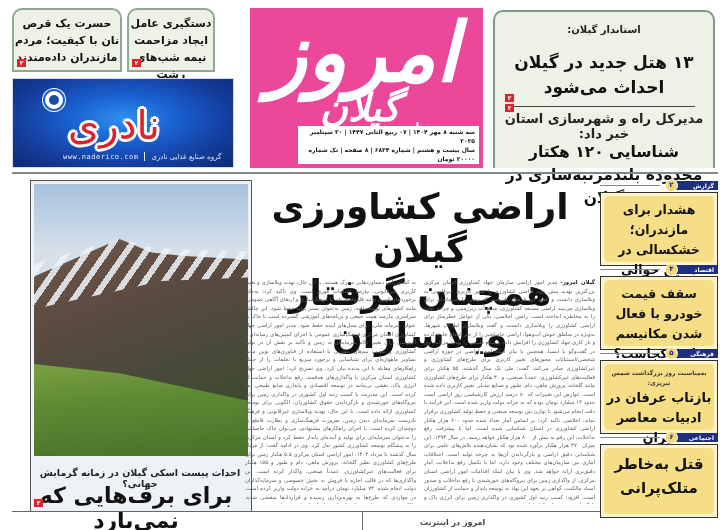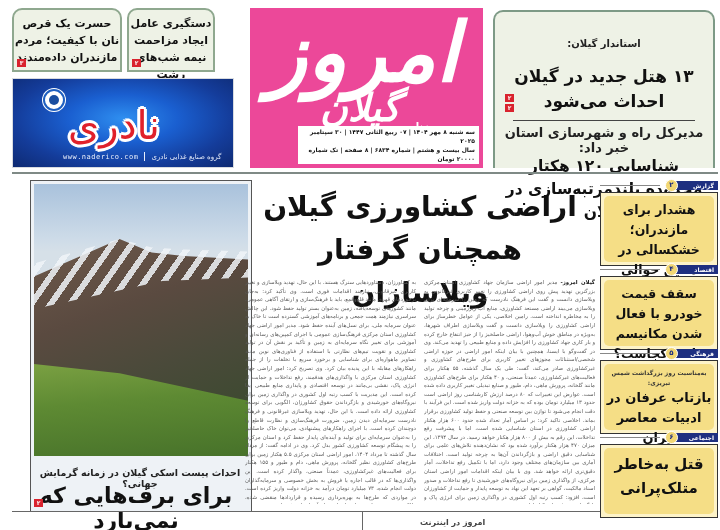--- a/index.html
+++ b/index.html
@@ -5,21 +5,21 @@
   * { box-sizing: border-box; margin: 0; padding: 0; }
   html, body { width: 720px; height: 530px; overflow: hidden; background: #ffffff; }
   body { position: relative; font-family: "DejaVu Sans", sans-serif; direction: rtl; color: #111; }
 
   .abs { position: absolute; }
 
   
   .top-news {
     left: 493px; top: 10px; width: 222px; height: 158px;
     background: #eef2e6; border: 2px solid #7d9a86; border-radius: 10px 10px 0 0;
-    border-bottom: none; padding: 20px 8px 0 8px; text-align: center;
+    border-bottom: none; padding: 6px 8px 0 8px; text-align: center;
   }
   .top-news .kicker { font-size: 10px; font-weight: bold; color: #222; margin-top: 6px; }
   .top-news .head1 { font-size: 17px; font-weight: bold; line-height: 25px; color: #111; margin-top: 15px; }
   .top-news .divider { height: 1px; background: #444; margin: 6px 10px 4px 10px; }
   .top-news .kicker2 { font-size: 13px; font-weight: bold; color: #222; }
   .top-news .head2 { font-size: 15.5px; font-weight: bold; line-height: 23px; color: #111; }
   .pgbadge {
     display: inline-block; width: 9px; height: 8px; background: #d9232e; color: #fff;
     font-size: 6px; line-height: 8px; text-align: center; font-weight: bold;
   }
@@ -103,21 +103,21 @@
     background: linear-gradient(175deg, #7aa042 0%, #5e8a33 40%, #47722a 100%);
     clip-path: polygon(0 0, 40% 10%, 100% 40%, 100% 100%, 0 100%);
   }
   .photo-box .cap-kicker { position: absolute; left: 4px; right: 6px; top: 286px; text-align: center; font-size: 9.5px; font-weight: bold; color: #222; }
   .photo-box .cap-head { position: absolute; left: 4px; right: 14px; top: 302px; text-align: center; font-size: 22px; font-weight: bold; color: #111; }
   .photo-box .pgbadge { position: absolute; left: 3px; bottom: 4px; }
 
   
   .main-head {
     left: 245px; top: 185px; width: 350px; text-align: center;
-    font-size: 28px; font-weight: bold; line-height: 43px; color: #111;
+    font-size: 36px; font-weight: bold; line-height: 43px; color: #111;
   }
 
   
   .article {
     left: 245px; top: 278px; width: 350px; height: 226px;
     display: flex; flex-direction: row; gap: 8px;
   }
   .article .col { flex: 1; font-size: 5.4px; line-height: 8.6px; color: #5b5b5b; text-align: justify; overflow: hidden; }
   .article .col .lead { font-weight: bold; color: #222; }
   .hr-bottom { left: 12px; top: 511px; width: 706px; height: 1px; background: #666; }

